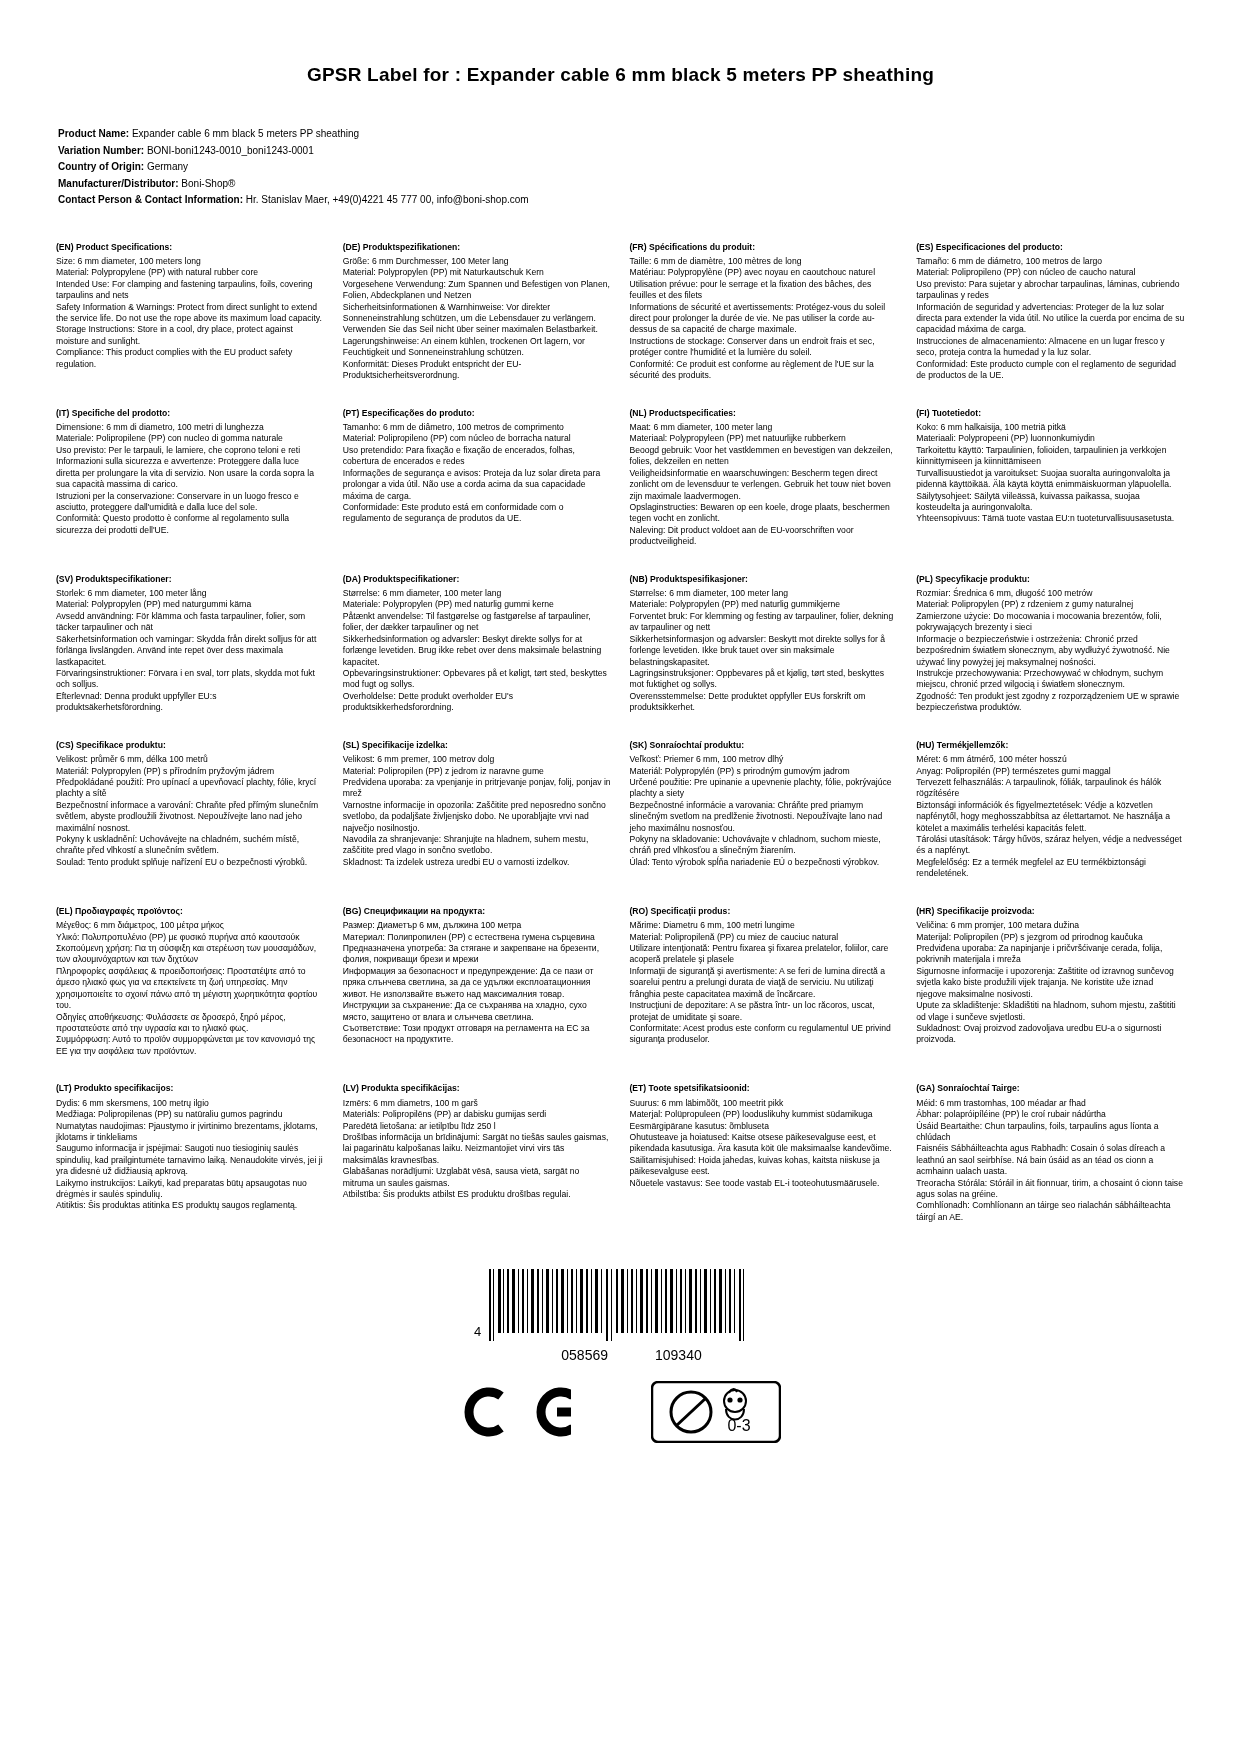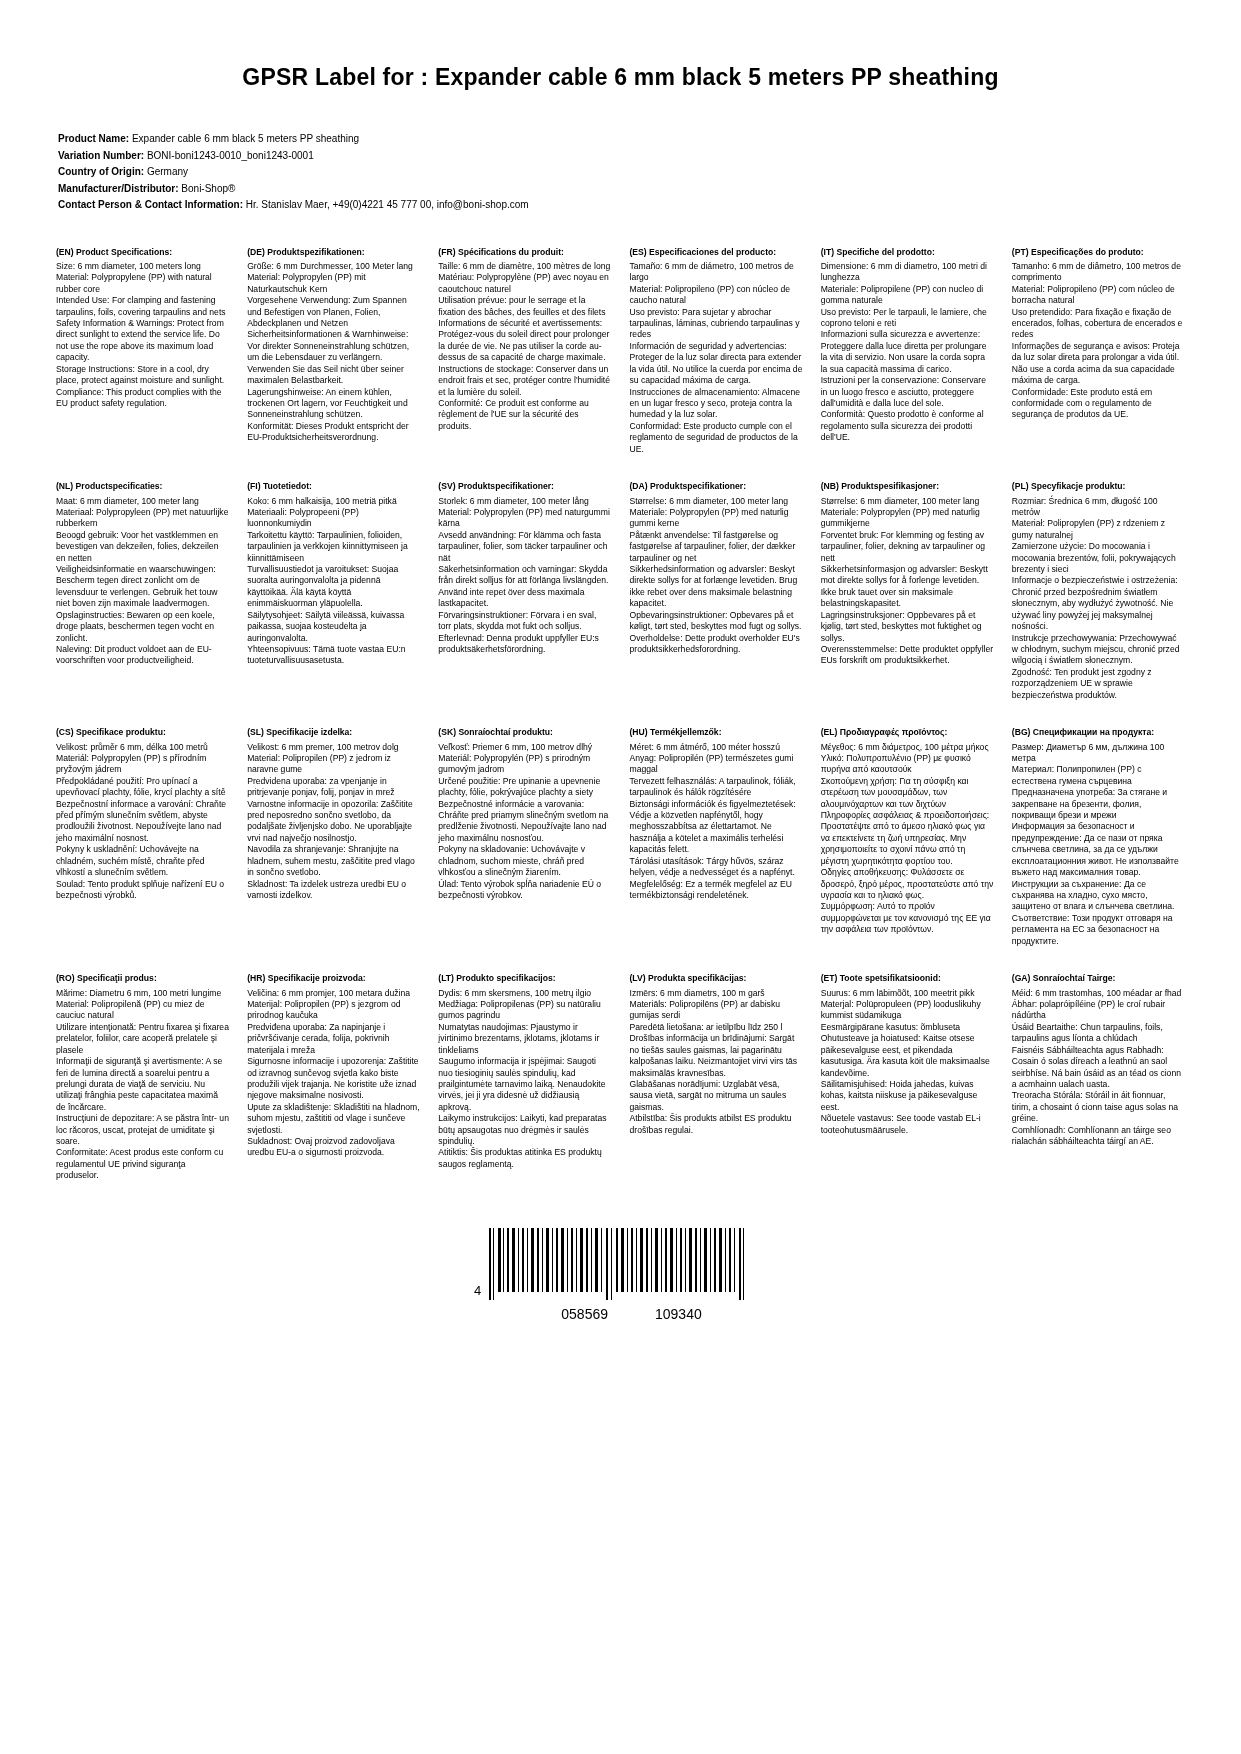--- a/index.html
+++ b/index.html
@@ -16,42 +16,42 @@
   }
   .page {
     width: 1241px;
     min-height: 1754px;
     box-sizing: border-box;
     padding: 48px 56px 20px 56px;
     position: relative;
   }
   .doc-title {
     text-align: center;
-    font-size: 23px;
+    font-size: 19px;
     font-weight: bold;
     margin: 16px 0 40px 0;
     letter-spacing: 0.2px;
   }
   .meta {
     margin: 0 0 34px 2px;
     font-size: 10px;
     line-height: 1.55;
   }
   .meta-row {
     margin-bottom: 1px;
   }
   .meta-label {
     font-weight: bold;
   }
   .meta-value {
     font-weight: normal;
   }
   .grid {
     display: grid;
-    grid-template-columns: repeat(6, 1fr);
+    grid-template-columns: repeat(4, 1fr);
     column-gap: 18px;
     row-gap: 26px;
     margin-top: 10px;
   }
   .cell {
     font-size: 8.6px;
     line-height: 1.33;
     color: #000;
   }
   .cell-title {
@@ -419,15 +419,39 @@
           <rect x="256" y="0" width="1" height="72"></rect>
         </g>
       </svg>
     </div>
 
     <div class="barcode-numbers">
       <span>058569</span>
       <span>109340</span>
     </div>
 
+    <div class="marks">
+
+      <svg class="ce-mark" width="110" height="60" viewBox="0 0 110 60">
+        <path d="M44 30 A22 22 0 1 0 44 30.001 M44 12 A18 18 0 1 1 44 48" fill="none"></path>
+        <path d="M40 14 A20 20 0 1 0 40 46" stroke="#000" stroke-width="9" fill="none"></path>
+        <path d="M96 14 A20 20 0 1 0 96 46" stroke="#000" stroke-width="9" fill="none" transform="translate(16,0)"></path>
+        <rect x="96" y="25.5" width="22" height="9" fill="#000"></rect>
+      </svg>
+
+      <svg class="age-mark" width="130" height="62" viewBox="0 0 130 62">
+        <rect x="1" y="1" width="128" height="60" rx="6" ry="6" fill="none" stroke="#000" stroke-width="2.5"></rect>
+        <circle cx="40" cy="31" r="20" fill="none" stroke="#000" stroke-width="3"></circle>
+        <line x1="25" y1="45" x2="55" y2="17" stroke="#000" stroke-width="3"></line>
+        <g fill="none" stroke="#000" stroke-width="2">
+          <circle cx="84" cy="20" r="11"></circle>
+          <path d="M75 28 C75 42, 93 42, 93 28"></path>
+          <circle cx="79" cy="19" r="1.6" fill="#000"></circle>
+          <circle cx="89" cy="19" r="1.6" fill="#000"></circle>
+          <path d="M78 12 C80 7, 84 7, 86 11"></path>
+        </g>
+        <text x="88" y="50" font-family="Liberation Sans, sans-serif" font-size="16" fill="#000" text-anchor="middle">0-3</text>
+      </svg>
+
+    </div>
   </div>
 
 </div>
 
 </body></html>

